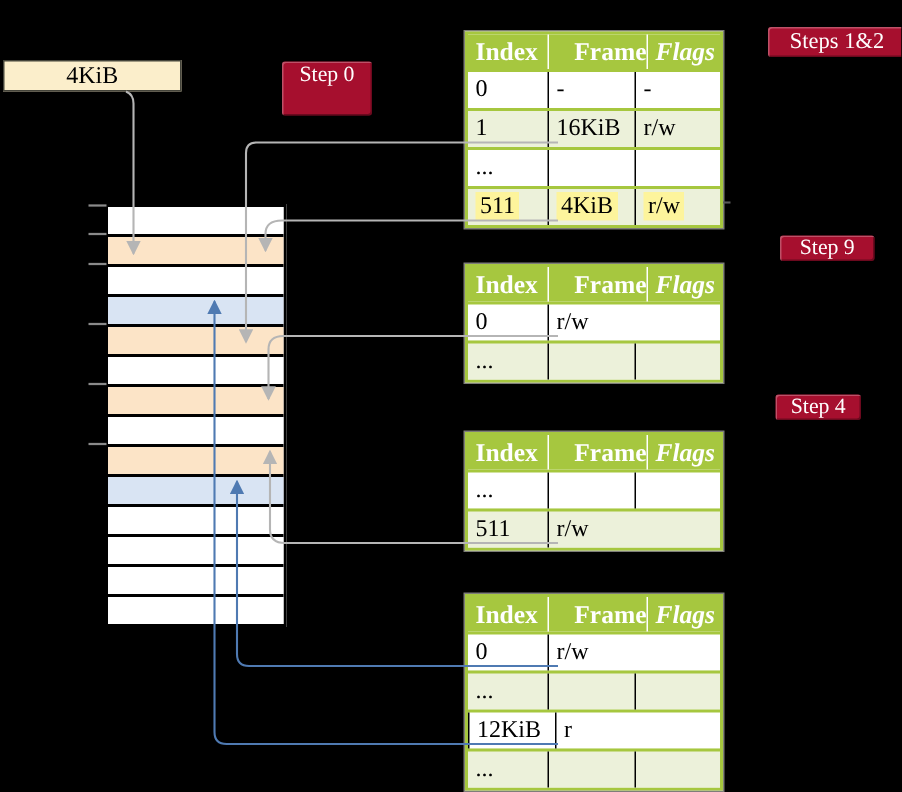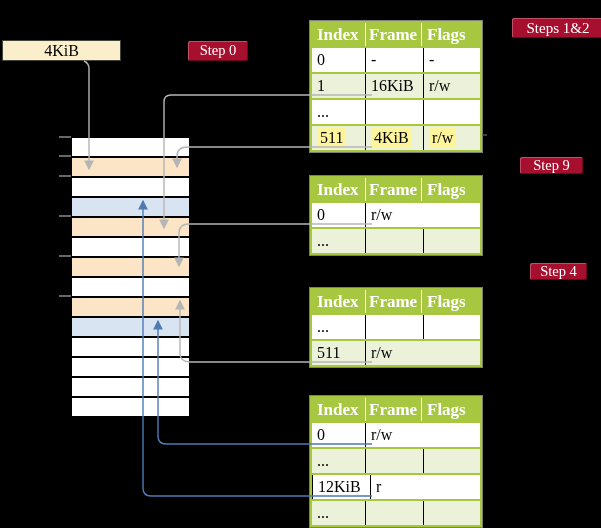--- a/index.html
+++ b/index.html
@@ -8,45 +8,45 @@
 
   
   .framebox{position:absolute;left:2px;top:40px;width:117px;height:19px;
             background:#fbeecb;border:1px solid #44443a;text-align:center;
             line-height:19px;font-size:16px;}
 
   
   .badge{position:absolute;background:#a60f2e;color:#fff;font-size:14.5px;
          text-align:center;border-radius:2px;padding:0 6px;
          box-shadow:inset 1px 1px 0 rgba(255,255,255,.28), inset -1px -1px 0 rgba(0,0,0,.35);}
-  .badge.b0{left:188px;top:41px;width:48px;height:20px;line-height:18px;text-align:center;}
+  .badge.b0{left:188px;top:41px;width:48px;height:36px;line-height:18px;text-align:center;}
   .badge.b12{left:512px;top:18px;right:-3px;height:20px;line-height:20px;font-size:15px;}
   .badge.b3{left:520px;top:157px;width:51px;height:17px;line-height:17px;}
-  .badge.b4{left:530px;top:263px;width:45px;height:17px;line-height:17px;}
+  .badge.b4{left:517px;top:263px;width:45px;height:17px;line-height:17px;}
 
   
   .memcol{position:absolute;left:70px;top:136px;width:117px;border:2px solid #000;background:#fff;}
   .mrow{height:18px;border-bottom:2px solid #000;}
   .mrow:last-child{border-bottom:none;}
   .mrow.white{background:#ffffff;}
   .mrow.peach{background:#fce4c7;}
   .mrow.blue{background:#d9e4f3;}
 
   
   .pt{position:absolute;left:310px;width:168px;background:#fff;
       border:2px solid #a6c73f;box-shadow:0 0 0 1px rgba(230,230,220,.55);}
   .pt.t1{top:21px;}
   .pt.t2{top:176px;}
   .pt.t3{top:288px;}
   .pt.t4{top:396px;}
   .pt-head{display:flex;height:23px;line-height:23px;background:#a6c73f;color:#fff;
            font-weight:bold;font-size:17px;}
   .pt-head .ci{width:48px;padding-left:5px;}
-  .pt-head .cf{width:52px;padding-left:3px;border-left:1px solid #fff;}
-  .pt-head .cg{flex:1;padding-left:5px;border-left:1px solid #fff;}
+  .pt-head .cf{width:52px;padding-left:13px;border-left:1px solid #fff;text-align:right;}
+  .pt-head .cg{flex:1;padding-left:5px;border-left:1px solid #fff;font-style:italic;}
   .pt-row{display:flex;height:24px;line-height:24px;border-top:2px solid #a6c73f;font-size:16px;}
   .pt-row .ci{width:48px;padding-left:5px;}
   .pt-row .cf{width:52px;padding-left:5px;border-left:1px solid #000;}
   .pt-row .cg{flex:1;padding-left:5px;border-left:1px solid #000;}
   .pt-row.alt{background:#ecf1da;}
   .hl{background:#fdf49c;padding:1px 3px;}
 
   
   svg.overlay{position:absolute;left:0;top:0;width:601px;height:528px;pointer-events:none;z-index:5;}
 </style>

